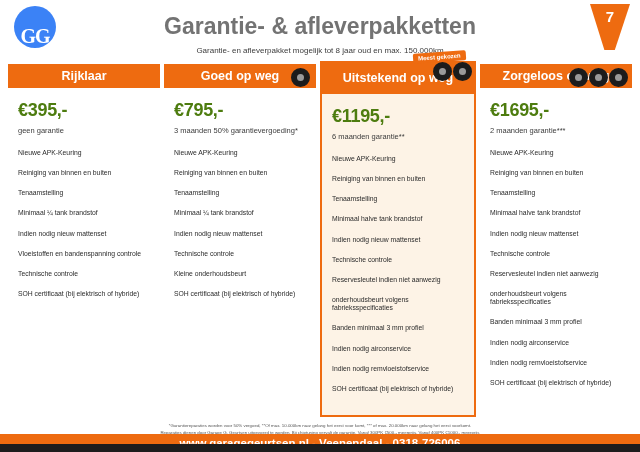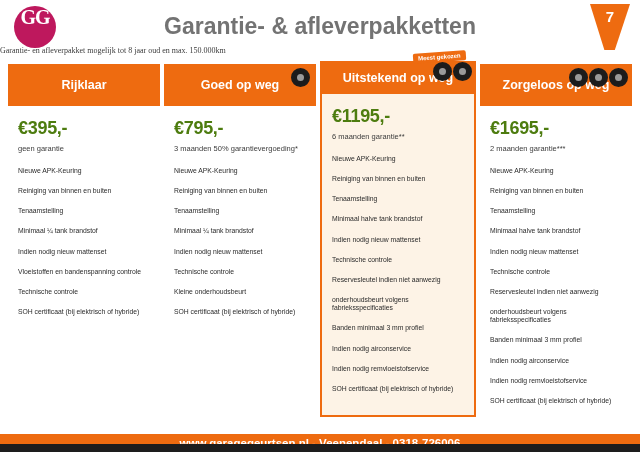--- a/index.html
+++ b/index.html
@@ -13,25 +13,25 @@
   .header {
     position: relative;
     height: 58px;
     padding-top: 6px;
   }
   .logo-left {
     position: absolute;
     left: 14px; top: 6px;
     width: 42px; height: 42px;
     border-radius: 50%;
-    background: #be185d;
+    background: #3b82f6;
     color: #ffffff;
     font-weight: bold;
     font-size: 13px;
-    display: flex; align-items: flex-start; justify-content: center;
+    display: flex; align-items: flex-end; justify-content: center;
     letter-spacing: -1px;
   }
   .logo-left .gg { font-size: 20px; font-family: "Liberation Serif", serif; }
   .logo-right {
     position: absolute;
     right: 10px; top: 4px;
     width: 40px; height: 46px;
     background: #ee6b10;
     clip-path: polygon(0 0, 100% 0, 62% 100%, 36% 100%);
   }
@@ -40,24 +40,24 @@
     display: block; text-align: center; padding-top: 4px;
   }
   h1.title {
     text-align: center;
     color: #737373;
     font-size: 23px;
     font-weight: bold;
     padding-top: 7px;
   }
   .subtitle {
+    text-align: center;
     color: #3c3c3c;
     font-size: 8px;
     padding-top: 6px;
-    font-family: Liberation Serif, serif;
   }
   .cards {
     display: flex;
     gap: 4px;
     padding: 6px 8px 0 8px;
     align-items: flex-start;
     position: relative;
   }
   .card {
     flex: 1 1 0;
@@ -65,21 +65,21 @@
     position: relative;
   }
   .card-head {
     background: #ee6b10;
     color: #ffffff;
     text-align: center;
     font-weight: bold;
     font-size: 12.5px;
     padding: 7px 4px;
     position: relative;
-    height: 42px;
+    height: 24px;
     display: flex; align-items: center; justify-content: center;
   }
   .card.highlight {
     border: 2px solid #ee6b10;
     border-top: none;
     background: #fdf3e6;
     margin-top: -3px;
   }
   .card.highlight .card-head {
     margin: 0 -2px;

